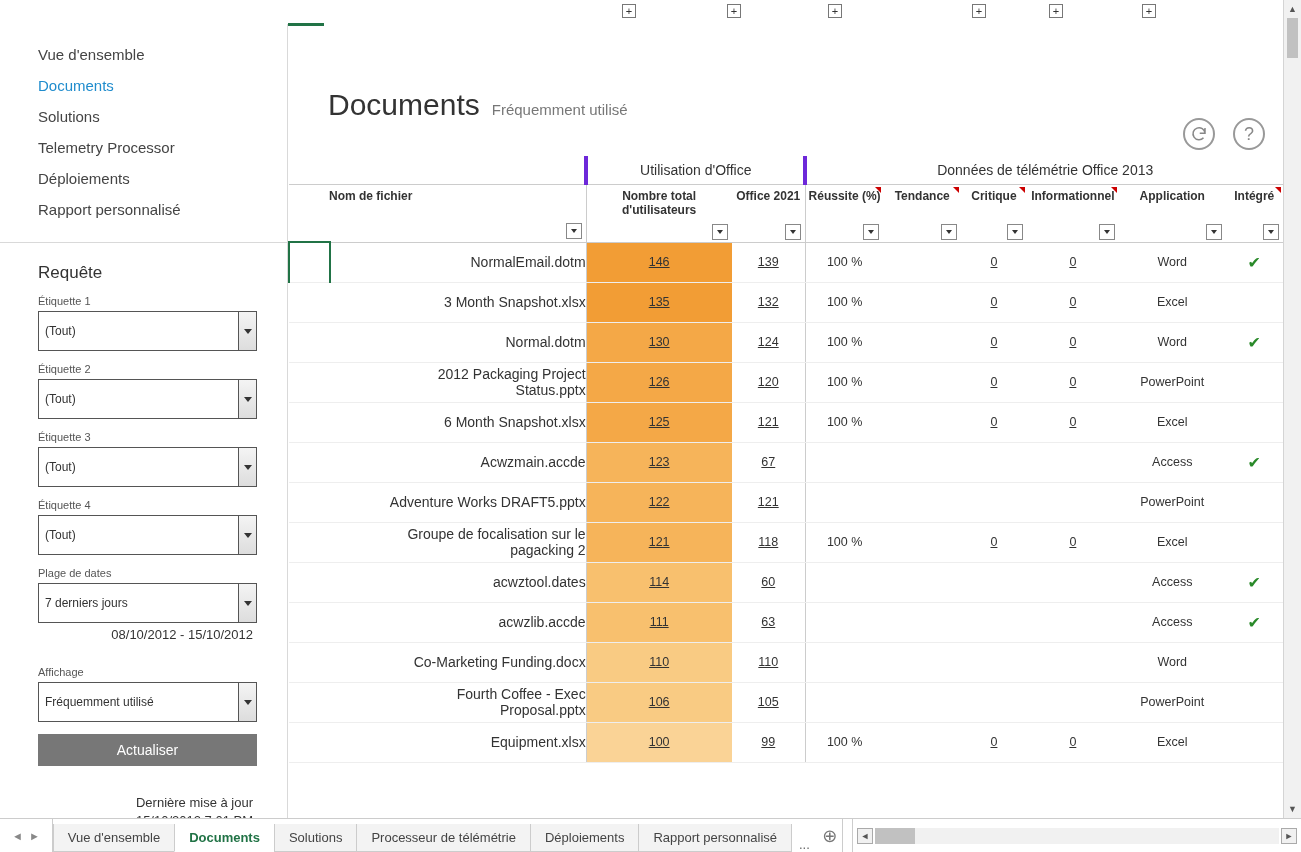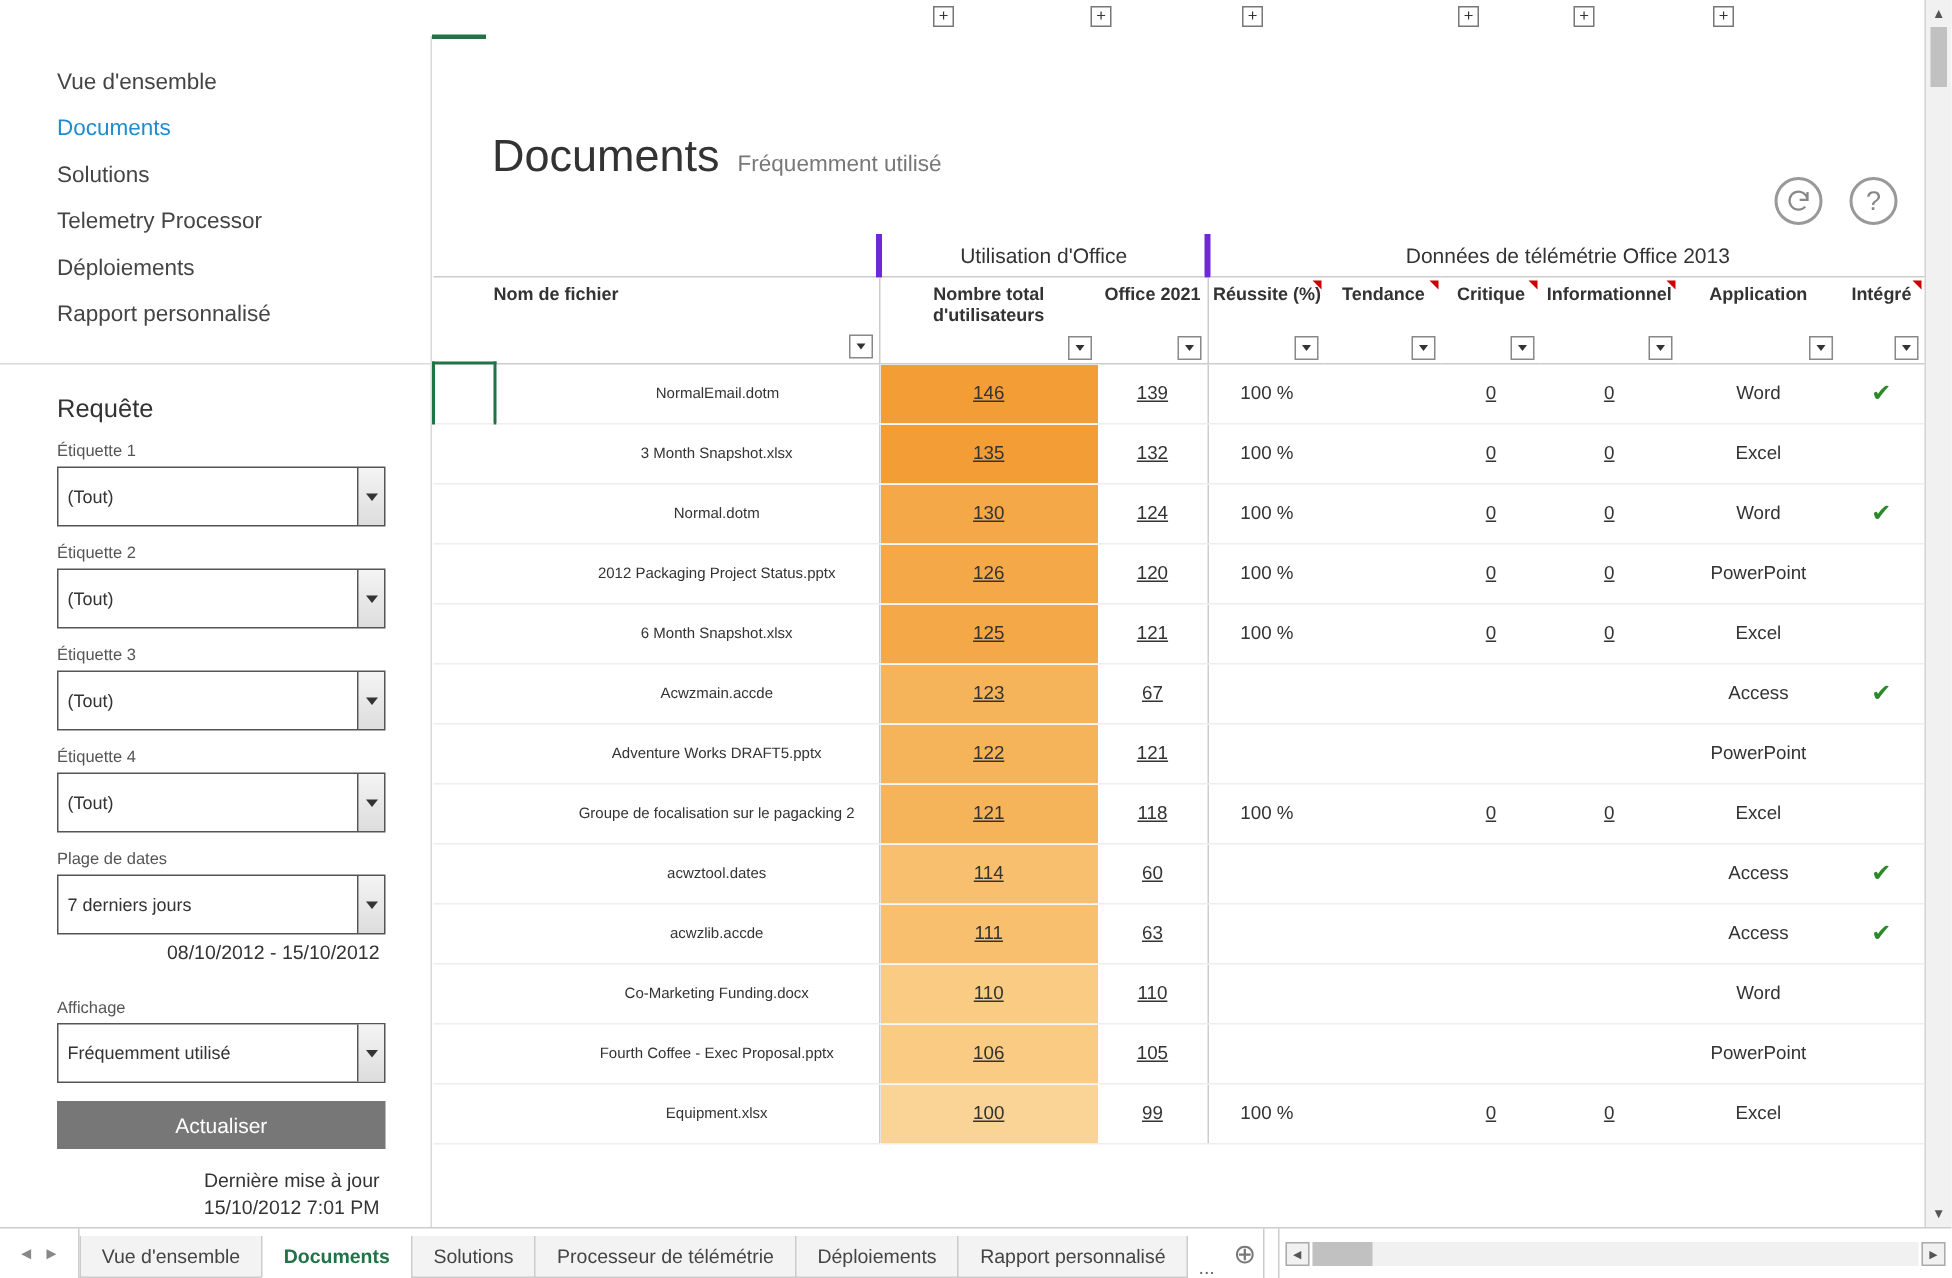--- a/index.html
+++ b/index.html
@@ -32,21 +32,21 @@
 .query{padding:20px 30px 0 38px}
 .query h3{font-size:17px;font-weight:400;margin:0 0 12px;color:#333}
 .fld{margin-bottom:12px}
 .fld-label{font-size:11px;color:#555;margin-bottom:4px}
 .combo{display:flex;height:40px;border:1px solid #555;background:#fff}
 .combo-val{flex:1;padding:0 6px;font-size:12px;display:flex;align-items:center}
 .combo-btn{width:18px;border-left:1px solid #555;background:linear-gradient(#f4f4f4,#ddd);display:flex;align-items:center;justify-content:center;cursor:pointer}
 .combo-btn::before{content:"";border-left:4px solid transparent;border-right:4px solid transparent;border-top:5px solid #333}
 .date-range{font-size:13px;color:#333;text-align:right;padding:4px 4px 12px 0}
 .refresh-btn{height:32px;background:#777;color:#fff;font-size:14px;display:flex;align-items:center;justify-content:center;cursor:pointer;margin-top:6px}
-.last-update{font-size:13px;color:#333;text-align:right;padding:12px 4px 0 0;line-height:1.35}
+.last-update{font-size:13px;color:#333;text-align:right;padding:28px 4px 0 0;line-height:1.35}
 
 
 .content{flex:1;overflow:hidden;position:relative;padding-right:18px}
 .title-row{display:flex;align-items:baseline;padding:64px 0 0 40px}
 .title-row h1{font-size:30px;font-weight:300;margin:0 12px 0 0;color:#333}
 .title-row .sub{font-size:15px;color:#777}
 .title-icons{position:absolute;right:36px;top:94px;display:flex;gap:18px}
 .circ-icon{width:32px;height:32px;border:2px solid #999;border-radius:50%;display:flex;align-items:center;justify-content:center;color:#888;font-size:18px;cursor:pointer}
 .circ-icon svg{width:18px;height:18px;stroke:#888;fill:none;stroke-width:2}
 
@@ -58,21 +58,21 @@
 .group-hdr .sep{border-left:4px solid #6d28d9}
 .col-hdr th{font-weight:700;font-size:12px;color:#333;height:40px;vertical-align:top;padding-top:4px}
 .col-hdr .note::after{content:"";position:absolute;top:2px;right:2px;border-top:6px solid #c00;border-left:6px solid transparent}
 .col-hdr th.left{text-align:left;padding-left:40px}
 .filter-row td{height:18px;border-bottom:1px solid #ccc}
 .filter-row .sep,.col-hdr .sep,.data-row .sep{border-left:1px solid #ccc}
 .filter-btn{position:absolute;bottom:2px;right:4px;width:16px;height:16px;border:1px solid #888;background:#fff;cursor:pointer;display:flex;align-items:center;justify-content:center}
 .filter-btn::before{content:"";border-left:3px solid transparent;border-right:3px solid transparent;border-top:4px solid #333}
 
 .data-row td{border-bottom:1px solid #eee}
-.data-row td.left{text-align:center;padding-left:40px;font-size:10px}
+.data-row td.left{text-align:right;padding-left:40px;font-size:14px}
 .data-row .u{text-decoration:underline;cursor:pointer}
 .data-row .hl{color:#333}
 .cell-sel{border:2px solid var(--green-accent)}
 .chk{color:#2a8a2a;font-size:16px}
 
 
 
 
 .sheetbar{position:absolute;left:0;right:0;bottom:0;height:34px;border-top:1px solid #ccc;background:#fff;display:flex;align-items:stretch;font-size:13px}
 .sheet-nav{display:flex;align-items:center;gap:6px;padding:0 12px;border-right:1px solid #ccc}

